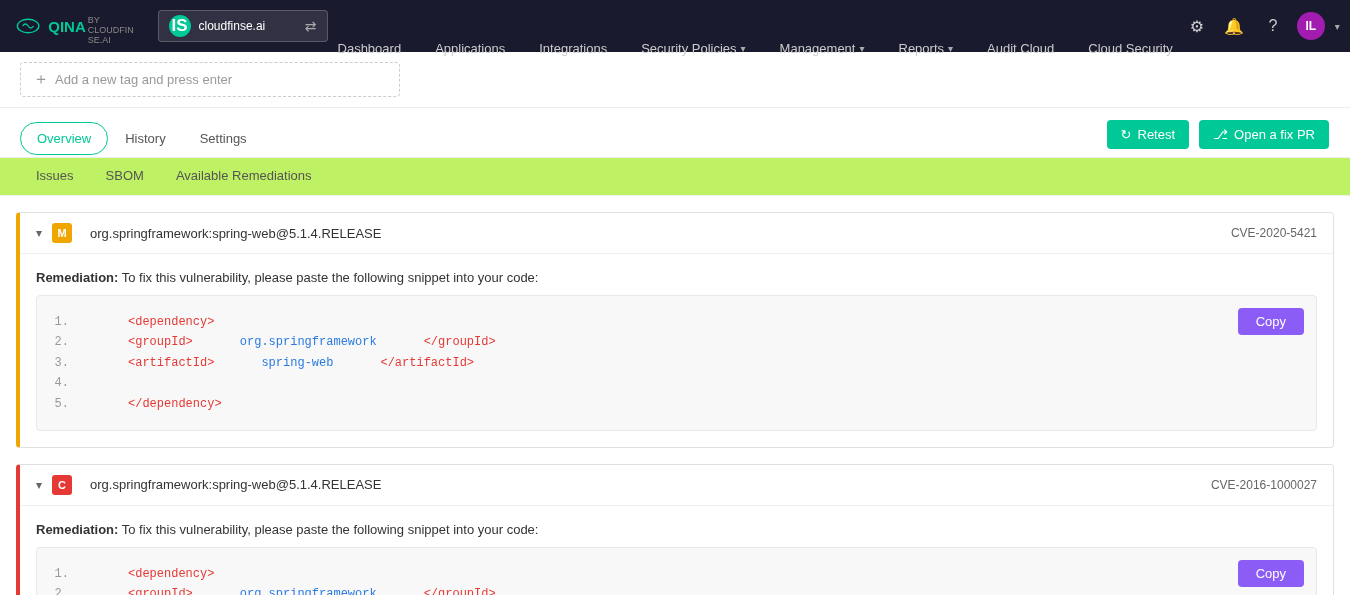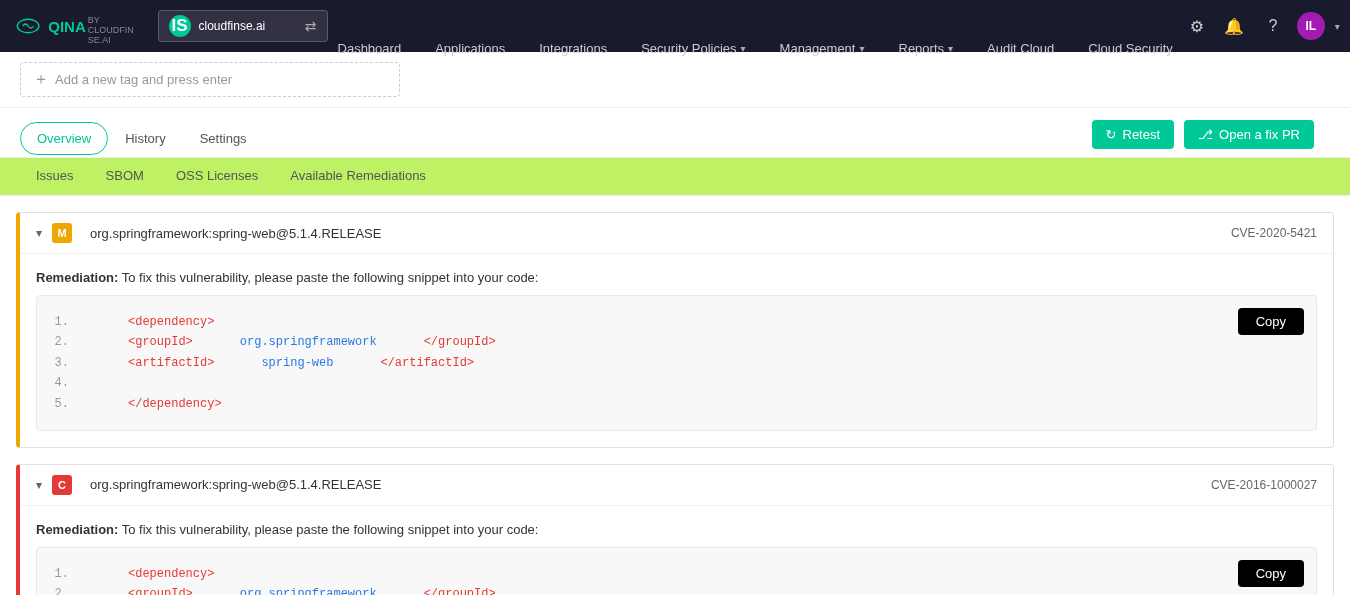--- a/index.html
+++ b/index.html
@@ -116,21 +116,21 @@
       width: 380px;
       color: #999;
       font-size: 13px;
       cursor: pointer;
     }
     .tag-add-icon { color: #999; font-size: 16px; }
 
     
     .tabs-section {
       background: #fff;
-      padding: 12px 36px 0 20px;
+      padding: 12px 21px 0 20px;
       display: flex;
       align-items: center;
       justify-content: space-between;
       border-bottom: 1px solid #eee;
     }
     .tabs {
       display: flex;
       align-items: center;
       gap: 0;
     }
@@ -253,21 +253,21 @@
     .line-num { color: #999; min-width: 16px; text-align: right; user-select: none; }
     .line-content { color: #333; }
     .line-content .tag { color: #e53935; margin-left: 47px; }
     .line-content .value { color: #2a7ae2; margin-left: 47px; }
     .line-content .version-green { color: #00a86b; font-weight: 600; }
 
     .copy-btn {
       position: absolute;
       top: 12px;
       right: 12px;
-      background: #000000;
+      background: #8b5cf6;
       color: #fff;
       border: none;
       padding: 6px 18px;
       border-radius: 4px;
       font-size: 13px;
       cursor: pointer;
       font-weight: 500;
     }
   </style>
 </head>
@@ -341,21 +341,20 @@
       <button class="btn-open-pr">
         <span>⎇</span>
         <span>Open a fix PR</span>
       </button>
     </div>
   </div>
 
   <div class="sub-tabs">
     <div class="sub-tab">Issues</div>
     <div class="sub-tab">SBOM</div>
-    <div class="sub-tab">OSS Licenses</div>
     <div class="sub-tab">Available Remediations</div>
   </div>
 
   <div class="vuln-card medium">
     <div class="vuln-header">
       <span class="vuln-toggle">▾</span>
       <div class="severity-badge medium">M</div>
       <span class="vuln-name">org.springframework:spring-web@5.1.4.RELEASE</span>
       <span class="cve-id">CVE-2020-5421</span>
     </div>

